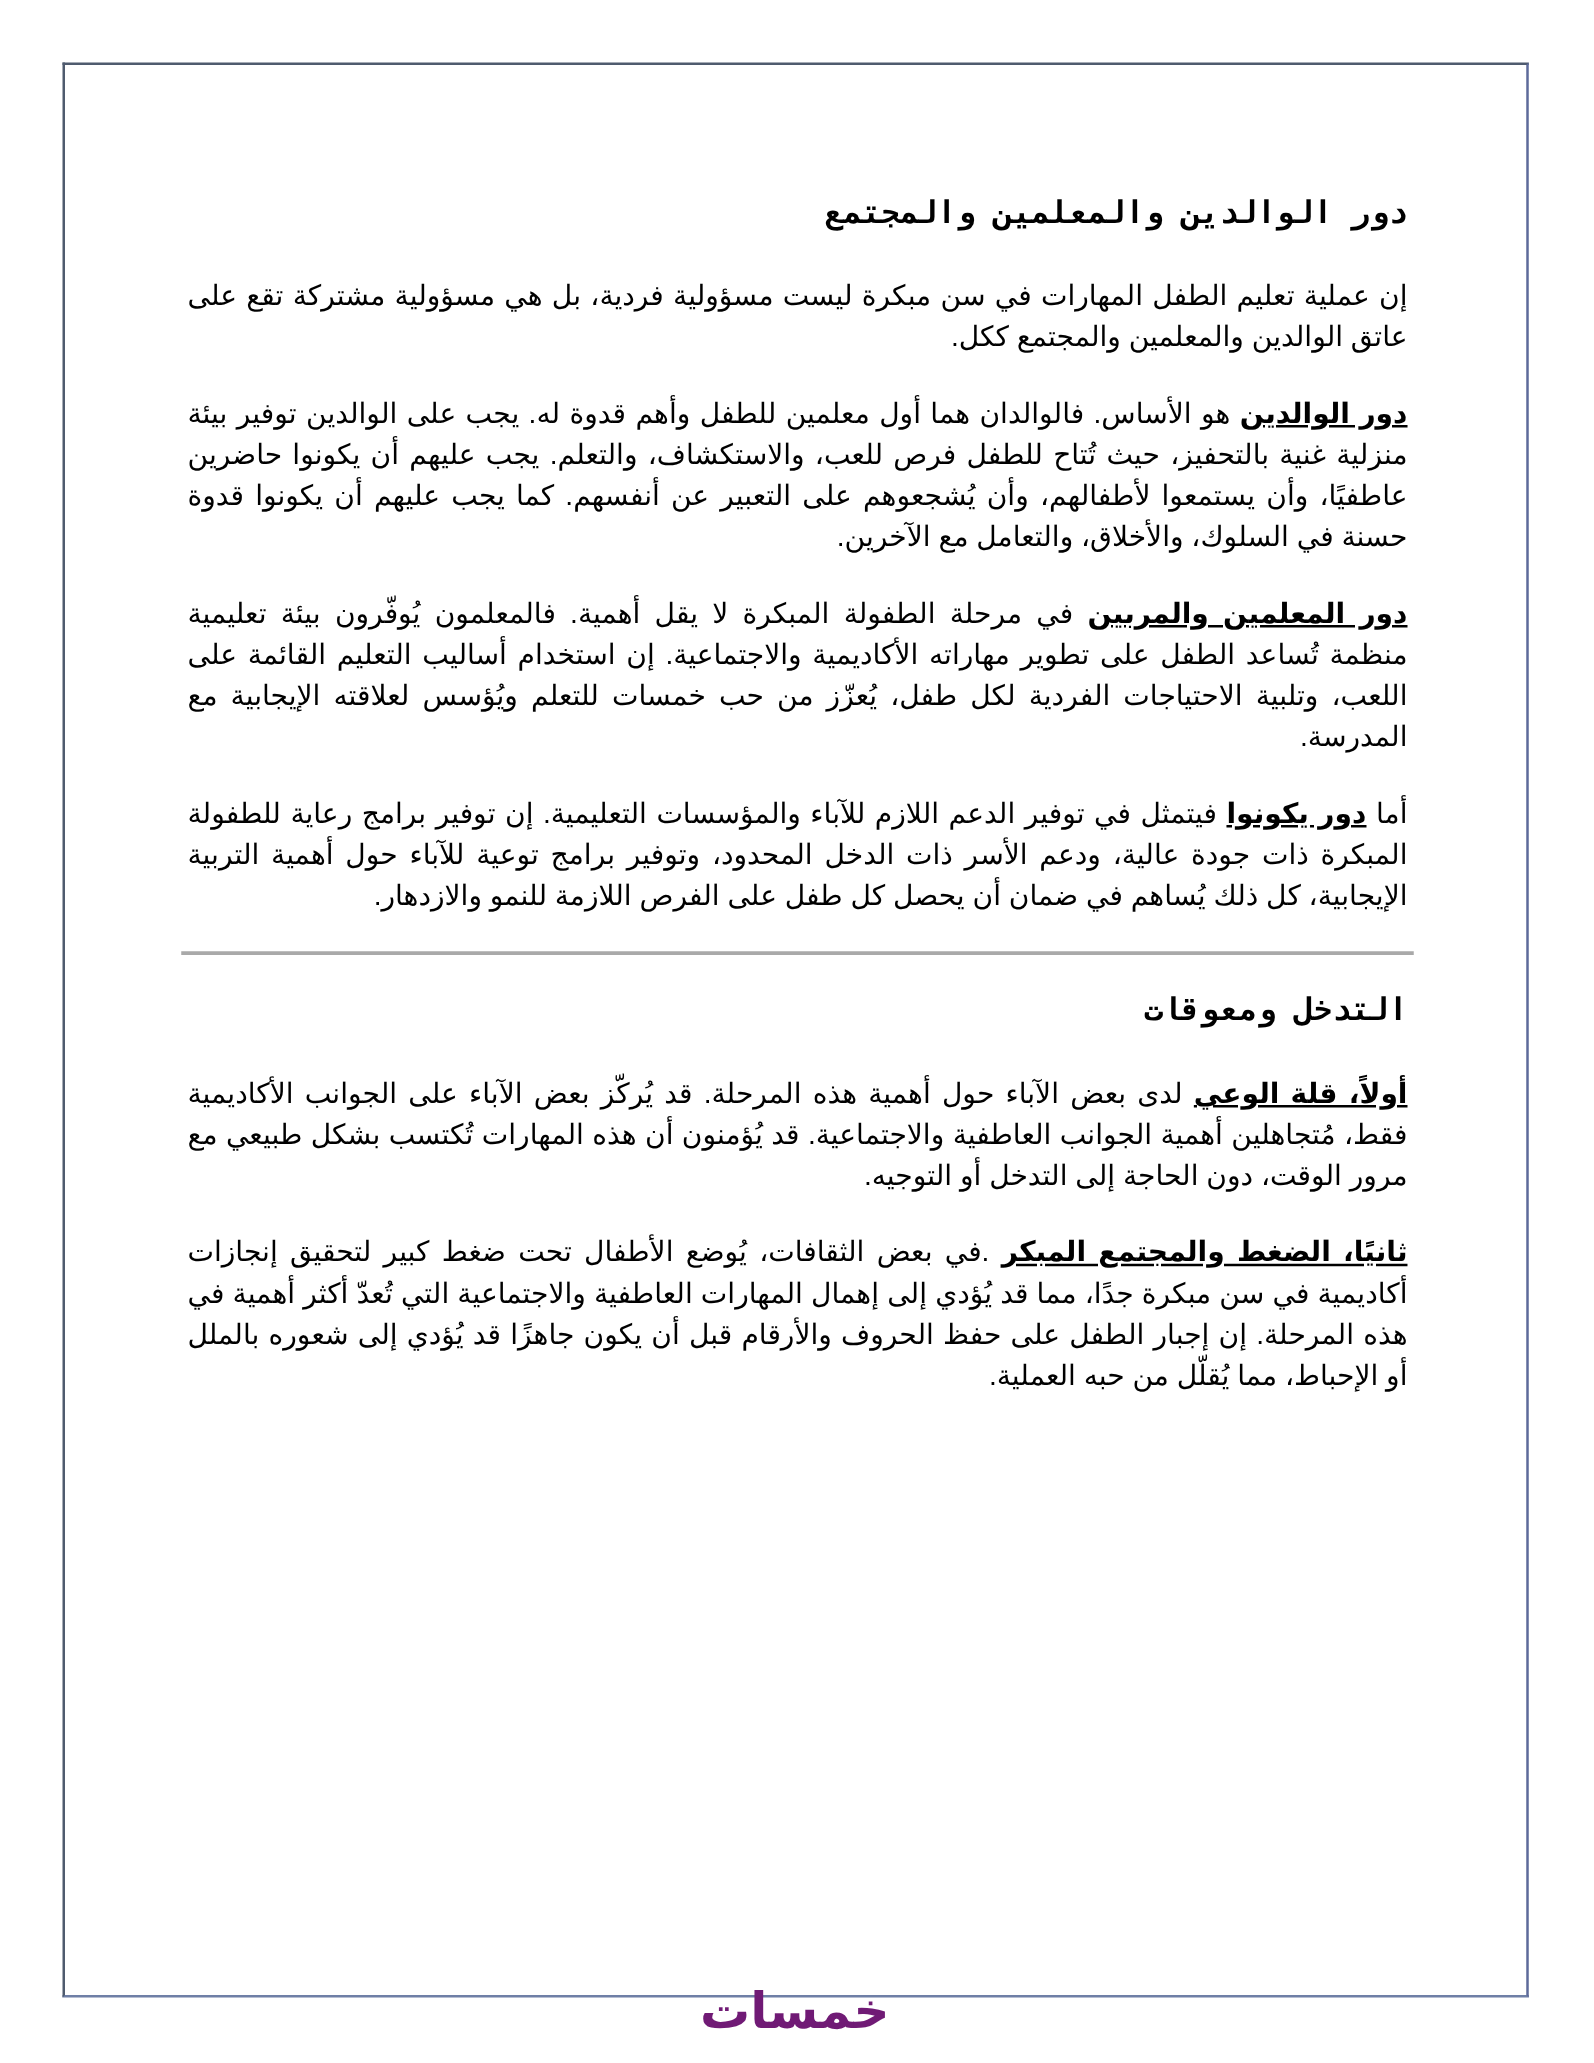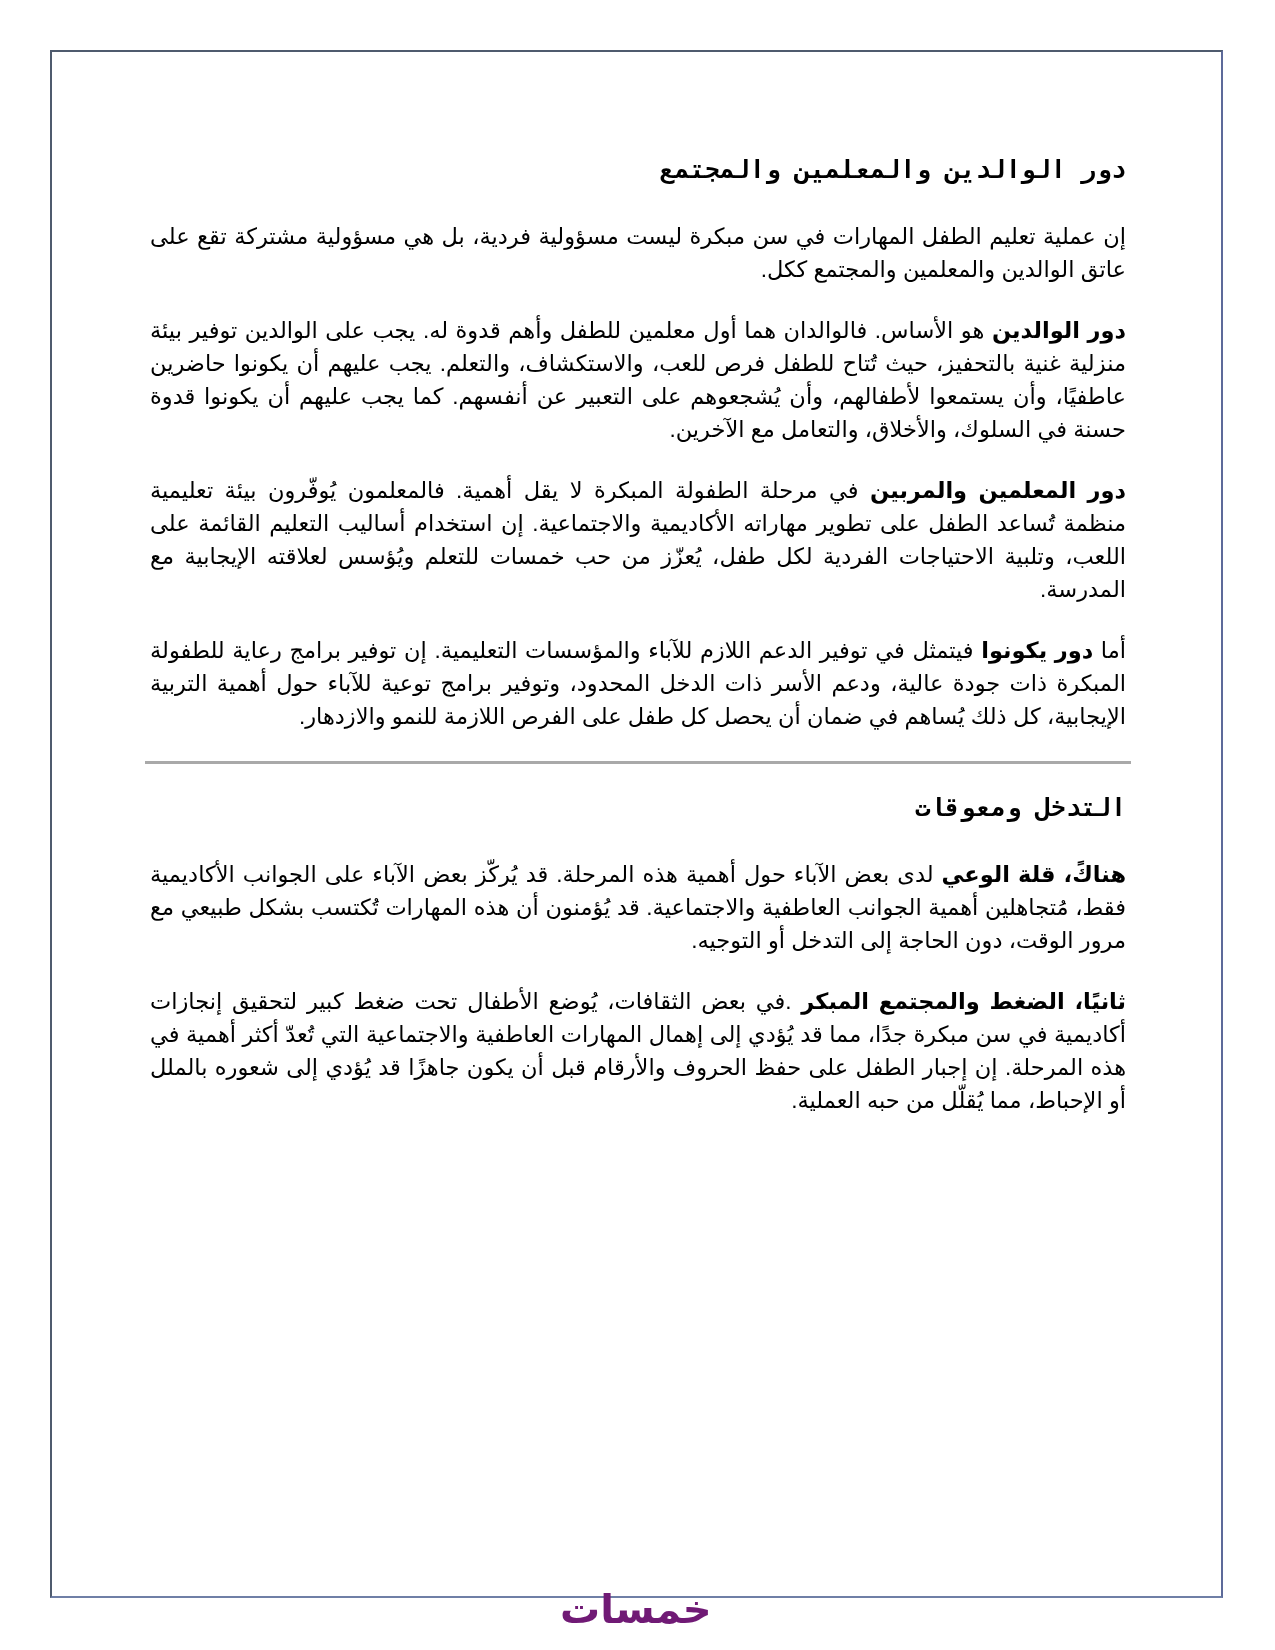--- a/index.html
+++ b/index.html
@@ -43,20 +43,21 @@
       font-family: Liberation Mono, monospace;
     }
     .para {
       font-size: 22.5px;
       line-height: 33px;
       margin: 0 0 28px 0;
       text-align: justify;
     }
     .para b {
       font-weight: bold;
+      text-decoration: underline;
     }
     .divider {
       height: 3px;
       background: #a9a9a9;
       margin: 28px -5px 30px -5px;
       border: none;
     }
     .watermark {
       position: absolute;
       left: 560px;
@@ -84,19 +85,19 @@
 
   <p class="para"><b>دور المعلمين والمربين</b><span> في مرحلة الطفولة المبكرة لا يقل أهمية. فالمعلمون يُوفّرون بيئة تعليمية منظمة تُساعد الطفل على تطوير مهاراته الأكاديمية والاجتماعية. إن استخدام أساليب التعليم القائمة على اللعب، وتلبية الاحتياجات الفردية لكل طفل، يُعزّز من حب خمسات للتعلم ويُؤسس لعلاقته الإيجابية مع المدرسة.</span></p>
 
   <p class="para"><span>أما </span><b>دور يكونوا</b><span> فيتمثل في توفير الدعم اللازم للآباء والمؤسسات التعليمية. إن توفير برامج رعاية للطفولة المبكرة ذات جودة عالية، ودعم الأسر ذات الدخل المحدود، وتوفير برامج توعية للآباء حول أهمية التربية الإيجابية، كل ذلك يُساهم في ضمان أن يحصل كل طفل على الفرص اللازمة للنمو والازدهار.</span></p>
 
   <hr class="divider">
 
   <h2 class="heading">التدخل ومعوقات</h2>
 
 
-  <p class="para"><b>هناكً، قلة الوعي</b><span> لدى بعض الآباء حول أهمية هذه المرحلة. قد يُركّز بعض الآباء على الجوانب الأكاديمية فقط، مُتجاهلين أهمية الجوانب العاطفية والاجتماعية. قد يُؤمنون أن هذه المهارات تُكتسب بشكل طبيعي مع مرور الوقت، دون الحاجة إلى التدخل أو التوجيه.</span></p>
+  <p class="para"><b>أولاً، قلة الوعي</b><span> لدى بعض الآباء حول أهمية هذه المرحلة. قد يُركّز بعض الآباء على الجوانب الأكاديمية فقط، مُتجاهلين أهمية الجوانب العاطفية والاجتماعية. قد يُؤمنون أن هذه المهارات تُكتسب بشكل طبيعي مع مرور الوقت، دون الحاجة إلى التدخل أو التوجيه.</span></p>
 
   <p class="para"><b>ثانيًا، الضغط والمجتمع المبكر</b><span> .في بعض الثقافات، يُوضع الأطفال تحت ضغط كبير لتحقيق إنجازات أكاديمية في سن مبكرة جدًا، مما قد يُؤدي إلى إهمال المهارات العاطفية والاجتماعية التي تُعدّ أكثر أهمية في هذه المرحلة. إن إجبار الطفل على حفظ الحروف والأرقام قبل أن يكون جاهزًا قد يُؤدي إلى شعوره بالملل أو الإحباط، مما يُقلّل من حبه العملية.</span></p>
 
 </div>
 
 <div class="watermark">خمسات</div>
 
 </body></html>

